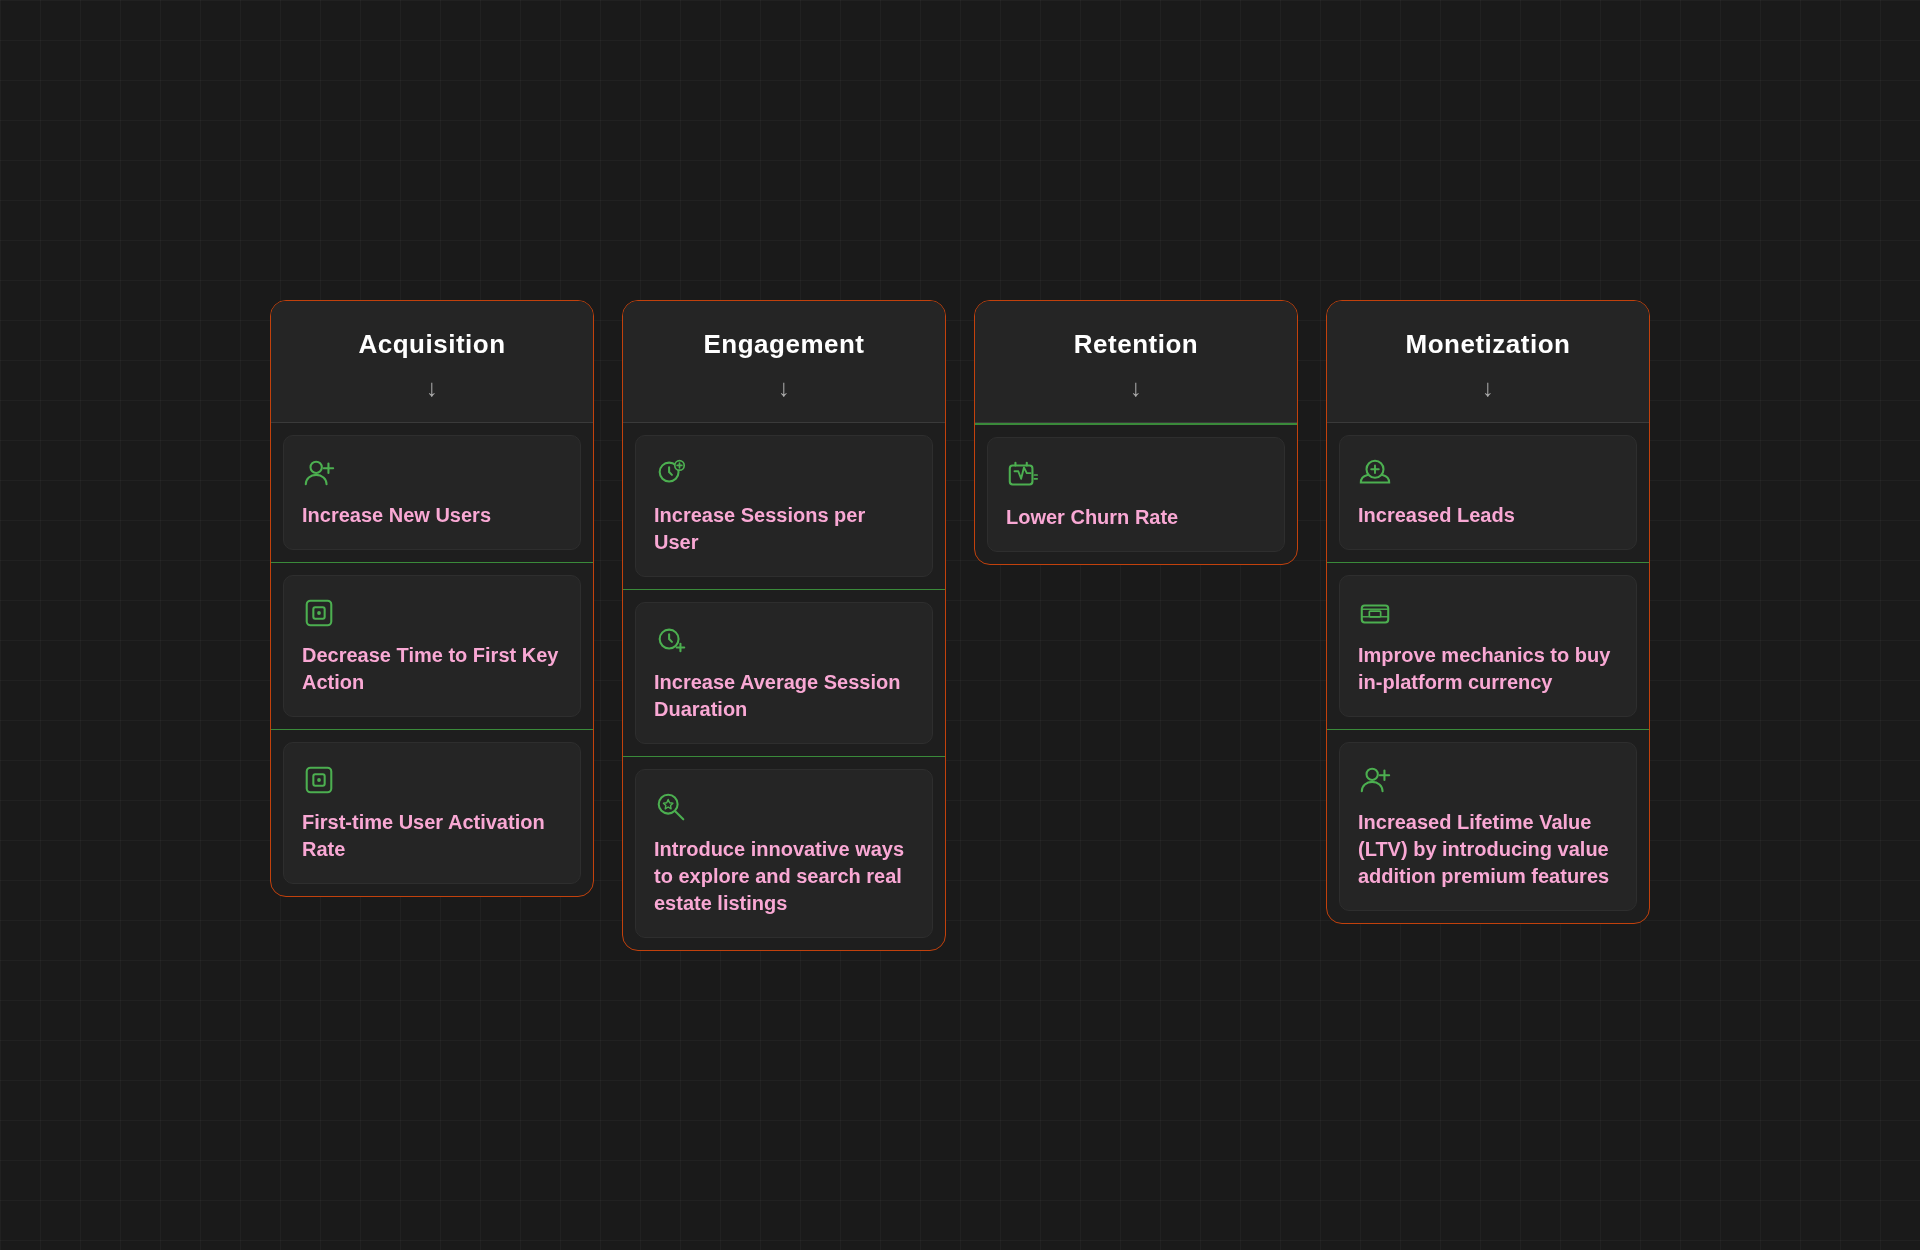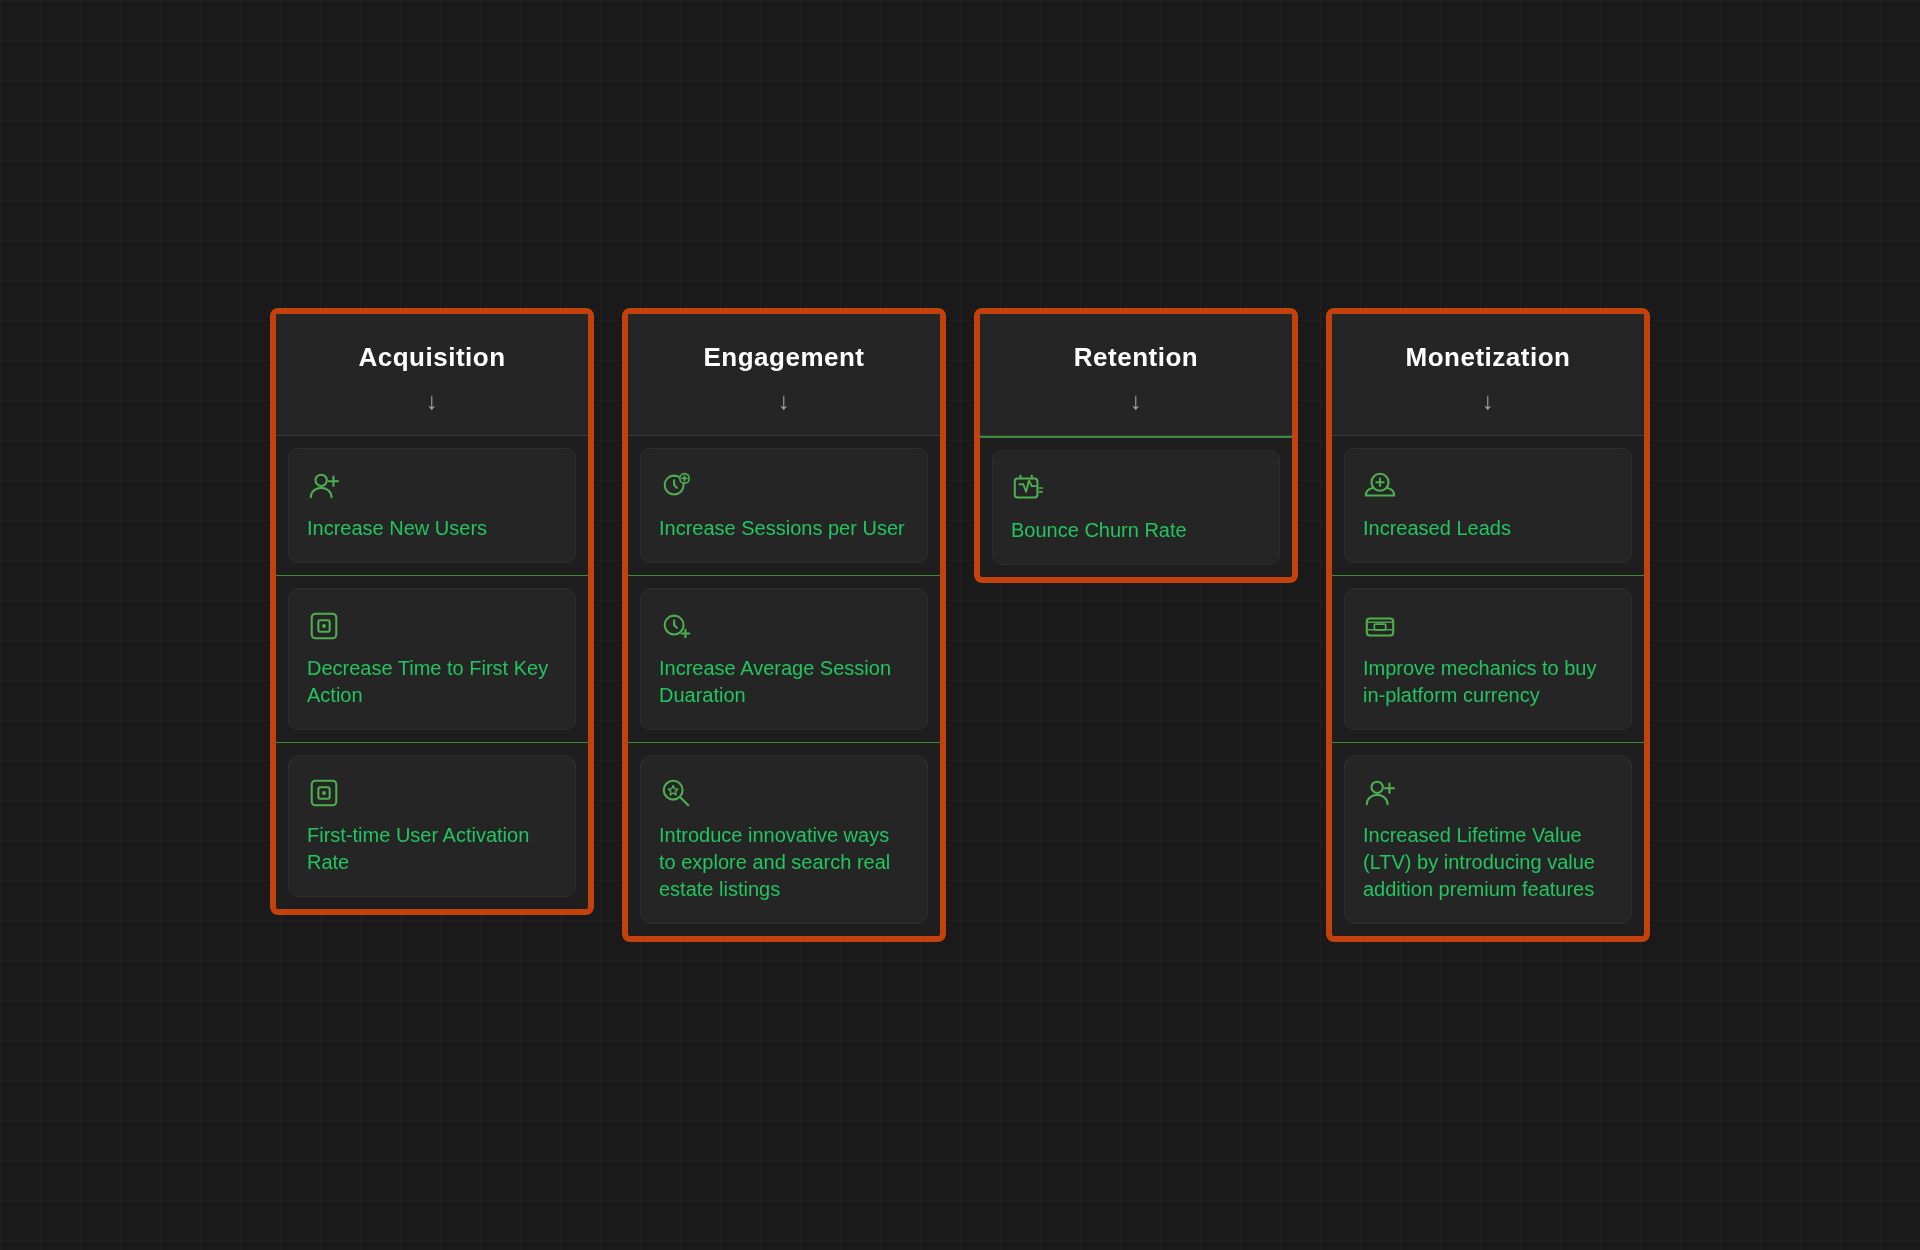--- a/index.html
+++ b/index.html
@@ -23,22 +23,22 @@
       display: flex;
       gap: 28px;
       width: 100%;
       max-width: 1380px;
       align-items: flex-start;
     }
 
     .column {
       flex: 1;
       background: #1e1e1e;
-      border: 6px solid #c2410c;
-      border-radius: 8px;
+      border: 1px solid #c2410c;
+      border-radius: 16px;
       overflow: hidden;
     }
 
     .column-header {
       background: #252525;
       padding: 28px 20px 20px;
       text-align: center;
       border-bottom: 1px solid #3a3a3a;
     }
 
@@ -62,23 +62,23 @@
 
     .card {
       background: #252525;
       margin: 12px;
       border-radius: 10px;
       padding: 20px 18px;
       border: 1px solid #2e2e2e;
     }
 
     .card-text {
-      color: #22c55e;
+      color: #f9a8d4;
       font-size: 20px;
-      font-weight: 400;
+      font-weight: 700;
       line-height: 1.35;
     }
 
     
     .icon-svg {
       width: 34px;
       height: 34px;
       margin-bottom: 12px;
       display: block;
     }
@@ -154,21 +154,21 @@
       </div>
       <div class="column-body">
         <hr class="divider-line">
         <hr class="divider-line">
         <div class="card"><span><svg class="icon-svg" viewBox="0 0 36 36" fill="none" xmlns="http://www.w3.org/2000/svg">
       <rect x="4" y="8" width="24" height="20" rx="3" stroke="#4caf50" stroke-width="2.2"></rect>
       <path d="M10 8V5" stroke="#4caf50" stroke-width="2.2" stroke-linecap="round"></path>
       <path d="M22 8V5" stroke="#4caf50" stroke-width="2.2" stroke-linecap="round"></path>
       <path d="M9 14h4l3 8 3-12 3 6h4" stroke="#4caf50" stroke-width="2" stroke-linecap="round" stroke-linejoin="round"></path>
       <path d="M30 18h3M30 22h3" stroke="#4caf50" stroke-width="1.8" stroke-linecap="round"></path>
-    </svg></span><div class="card-text">Bounce Churn Rate</div></div>
+    </svg></span><div class="card-text">Lower Churn Rate</div></div>
       </div>
     </div>
     <div class="column">
       <div class="column-header">
         <div class="column-title">Monetization</div>
         <span class="arrow-down">↓</span>
       </div>
       <div class="column-body">
         <div class="card"><span><svg class="icon-svg" viewBox="0 0 36 36" fill="none" xmlns="http://www.w3.org/2000/svg">
       <circle cx="18" cy="14" r="9" stroke="#4caf50" stroke-width="2.2"></circle>

